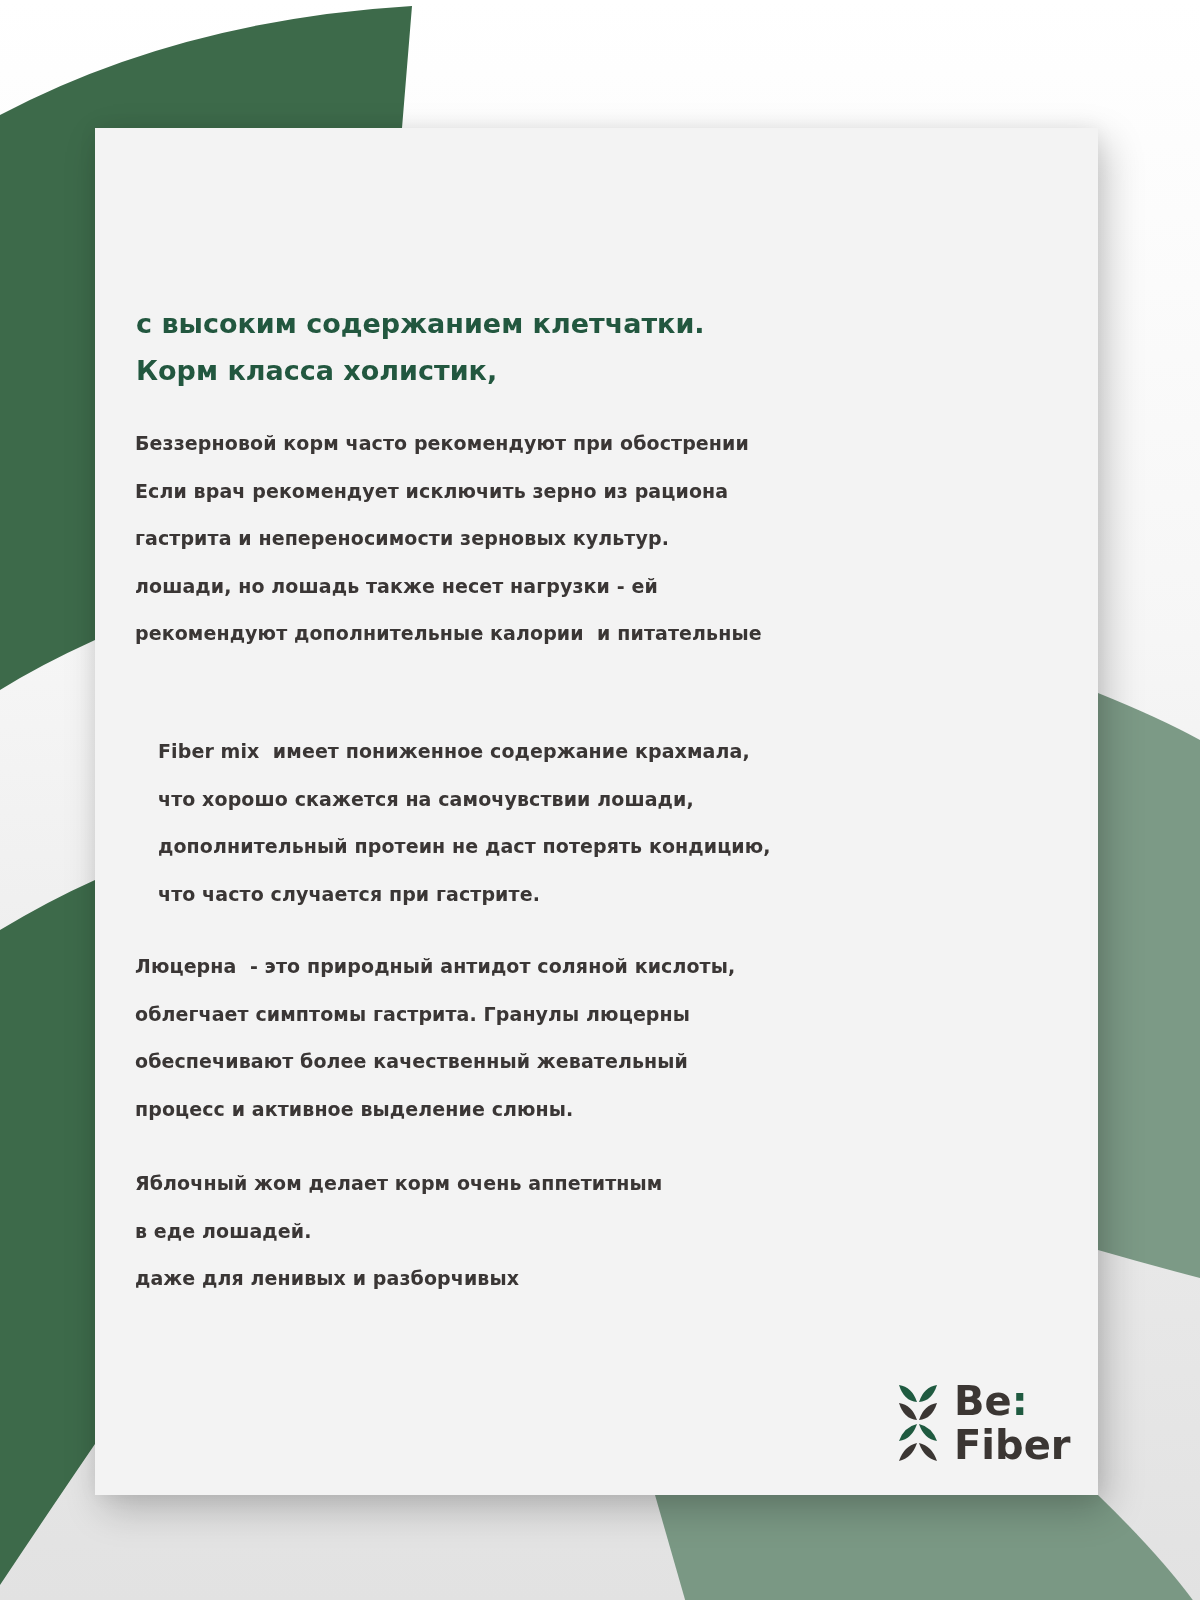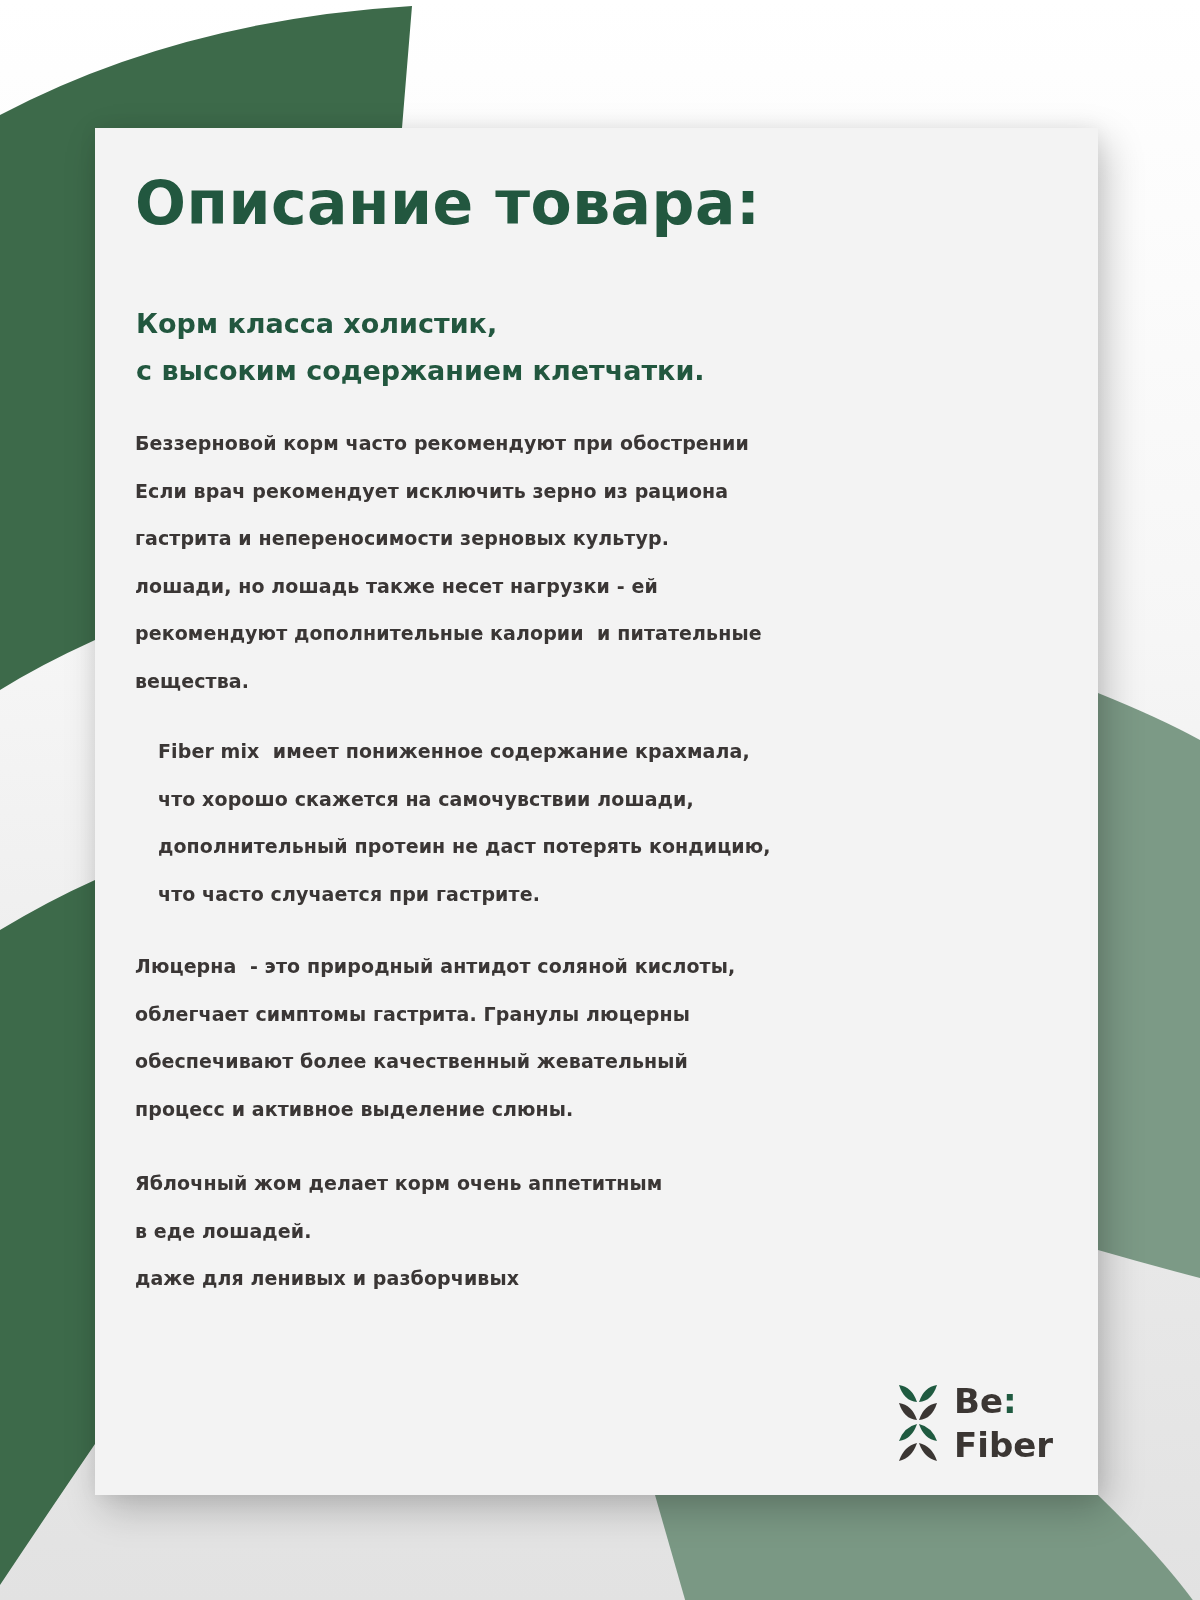--- a/index.html
+++ b/index.html
@@ -24,52 +24,50 @@
     color: #22573f; font-weight: bold; font-size: 27px; line-height: 47px;
   }
   .body-text { position: absolute; left: 40px; color: #3a3635; font-size: 19px; line-height: 47.5px; font-weight: bold; letter-spacing: 0.1px; }
   .line { display: block; white-space: pre; }
   .p1 { top: 292px; }
   .p2 { top: 600px; margin-left: 23px; }
   .p3 { top: 815px; }
   .p4 { top: 1032px; }
   .logo { position: absolute; left: 803px; top: 1251px; display: flex; align-items: center; }
   .logo-mark { width: 40px; height: 80px; }
-  .logo-text { margin-left: 16px; font-weight: bold; font-size: 34px; line-height: 44px; color: #3b3633; }
+  .logo-text { margin-left: 16px; font-weight: bold; font-size: 40px; line-height: 44px; color: #3b3633; }
   .logo-text .dot { color: #1f5a40; }
 </style>
 </head>
 <body>
 
 <svg class="bg" width="1200" height="1600" viewBox="0 0 1200 1600">
 
   <path d="M0 115 Q180 20 412 6 L402 128 L95 128 L95 640 Q40 665 0 690 Z" fill="#3d6a4a"></path>
 
   <path d="M0 930 Q50 900 95 880 L95 1444 Q50 1510 0 1585 Z" fill="#3d6a4a"></path>
 
   <path d="M1098 693 Q1160 718 1200 740 L1200 1278 Q1150 1265 1098 1250 Z" fill="#7c9a86"></path>
 
   <path d="M655 1495 L1098 1495 Q1165 1560 1200 1610 L688 1610 Z" fill="#7a9884"></path>
 </svg>
 
 <div class="card">
-  <h1 class="title">Описание товара:</h1>
 
   <div class="subtitle">
+    <span class="line">с высоким содержанием клетчатки.</span>
     <span class="line">Корм класса холистик,</span>
-    <span class="line">с высоким содержанием клетчатки.</span>
   </div>
 
   <div class="body-text p1">
     <span class="line">Беззерновой корм часто рекомендуют при обострении</span>
     <span class="line">Если врач рекомендует исключить зерно из рациона</span>
     <span class="line">гастрита и непереносимости зерновых культур.</span>
     <span class="line">лошади, но лошадь также несет нагрузки - ей</span>
     <span class="line">рекомендуют дополнительные калории  и питательные</span>
-    <span class="line">вещества.</span>
   </div>
 
   <div class="body-text p2">
     <span class="line">Fiber mix  имеет пониженное содержание крахмала,</span>
     <span class="line">что хорошо скажется на самочувствии лошади,</span>
     <span class="line">дополнительный протеин не даст потерять кондицию,</span>
     <span class="line">что часто случается при гастрите.</span>
   </div>
 
   <div class="body-text p3">

